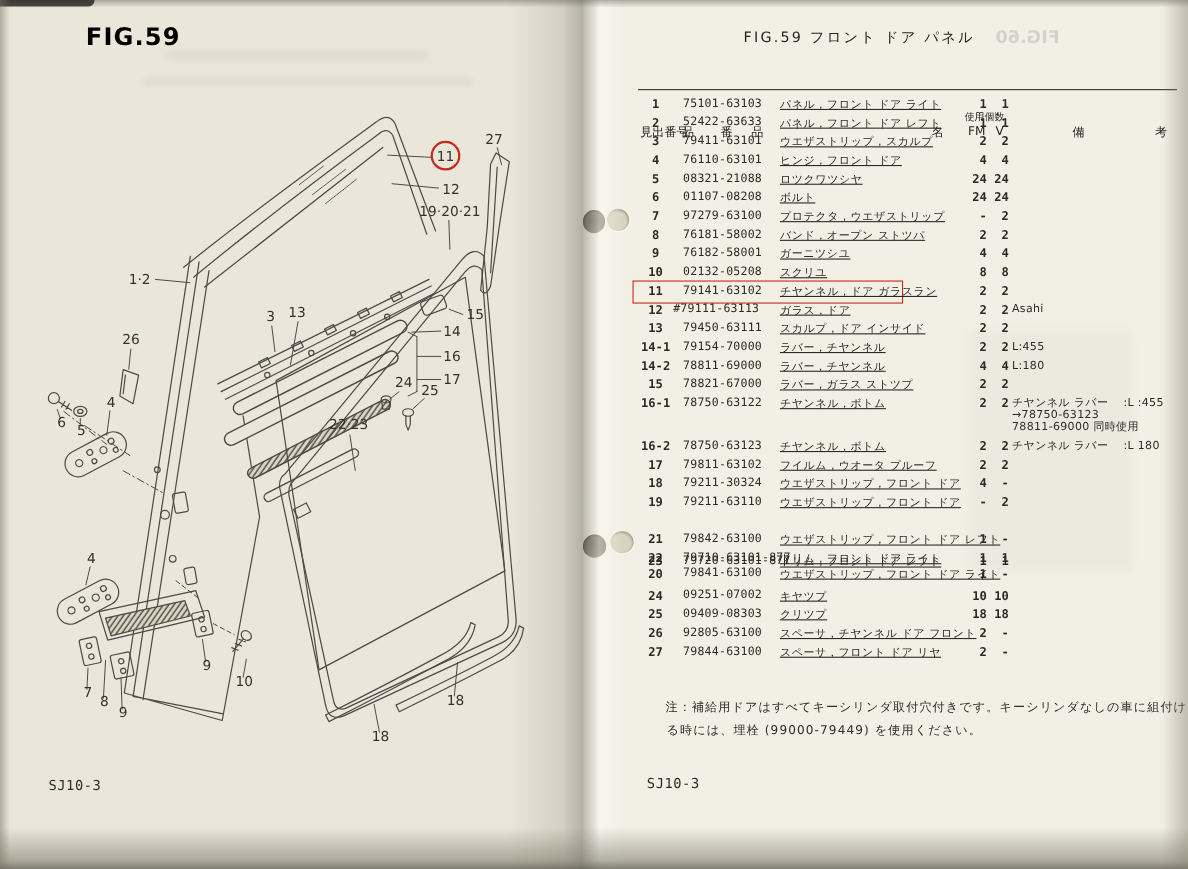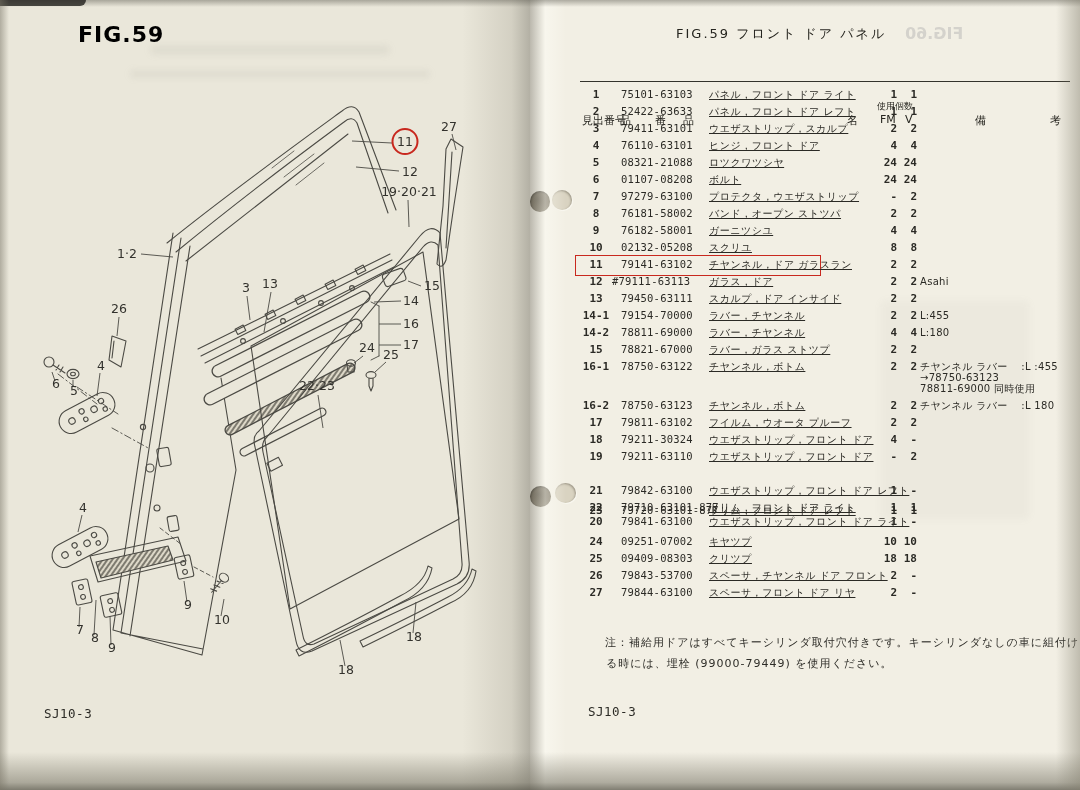--- a/index.html
+++ b/index.html
@@ -442,21 +442,21 @@
         </div>
         <div class="row" style="top: 500px;">
           <span class="c-no">25</span>
           <span class="c-part">09409-08303</span>
           <span class="c-name">クリツプ</span>
           <span class="c-fm">18</span>
           <span class="c-v">18</span>
         </div>
         <div class="row" style="top: 517px;">
           <span class="c-no">26</span>
-          <span class="c-part">79843-53700</span>
+          <span class="c-part">92805-63100</span>
           <span class="c-name">スペーサ，チヤンネル ドア フロント</span>
           <span class="c-fm">2</span>
           <span class="c-v">-</span>
         </div>
         <div class="row" style="top: 534px;">
           <span class="c-no">27</span>
           <span class="c-part">79844-63100</span>
           <span class="c-name">スペーサ，フロント ドア リヤ</span>
           <span class="c-fm">2</span>
           <span class="c-v">-</span>

